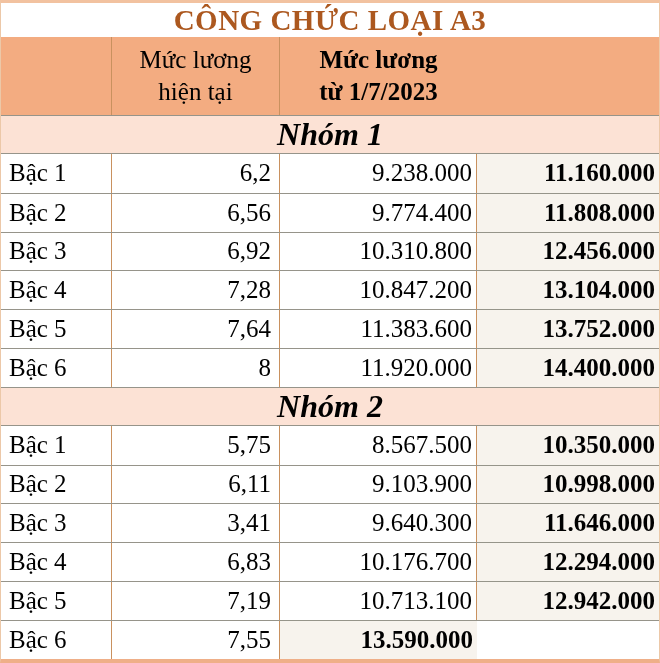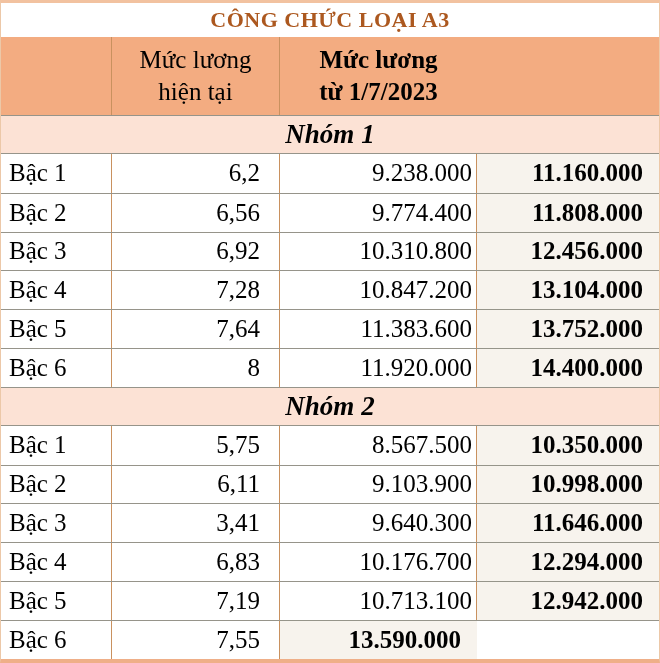--- a/index.html
+++ b/index.html
@@ -18,21 +18,21 @@
     overflow: hidden;
   }
   .title-row {
     height: 34px;
     display: flex;
     align-items: center;
     justify-content: center;
   }
   .title {
     color: var(--title-color, #AC581F);
-    font-size: 22px;
+    font-size: 29px;
     font-weight: bold;
     letter-spacing: 0.5px;
     white-space: nowrap;
   }
   .grid {
     display: grid;
     grid-template-columns: 111px 168px 197px 1fr;
   }
   .cell:not(:last-child) { border-right: 1px solid var(--vline, #C9915F); }
   .header-row {
@@ -52,31 +52,31 @@
   .band {
     height: 39px;
     background: var(--band-bg, #FCE2D5);
     border-top: 1px solid var(--hline, #96948A);
     border-bottom: 1px solid var(--hline, #96948A);
     display: flex;
     align-items: center;
     justify-content: center;
     font-weight: bold;
     font-style: italic;
-    font-size: 27px;
+    font-size: 32px;
   }
   .row { height: 38.8px; font-size: 25px; }
   .row + .row { border-top: 1px solid var(--hline, #96948A); }
   .row .cell { display: flex; align-items: center; overflow: hidden; }
   .row .c0 { padding-left: 8px; justify-content: flex-start; }
-  .row .c1 { justify-content: flex-end; padding-right: 19px; }
+  .row .c1 { justify-content: flex-end; padding-right: 8px; }
   .row .c2 { justify-content: flex-end; padding-right: 4px; }
   .row .c3 {
     justify-content: flex-end;
-    padding-right: 16px;
+    padding-right: 4px;
     font-weight: bold;
     background: var(--col4-bg, #F7F3ED);
   }
 </style>
 </head>
 <body>
 
 <div class="page" style="--title-color: #AC581F; --header-bg: #F3AC81; --band-bg: #FCE2D5; --col4-bg: #F7F3ED; --vline: #C9915F; --hline: #96948A; --top-strip: #F2C2A0; --bottom-strip: #EFAF88;">
   <div class="title-row">
     <span class="title">CÔNG CHỨC LOẠI A3</span>

